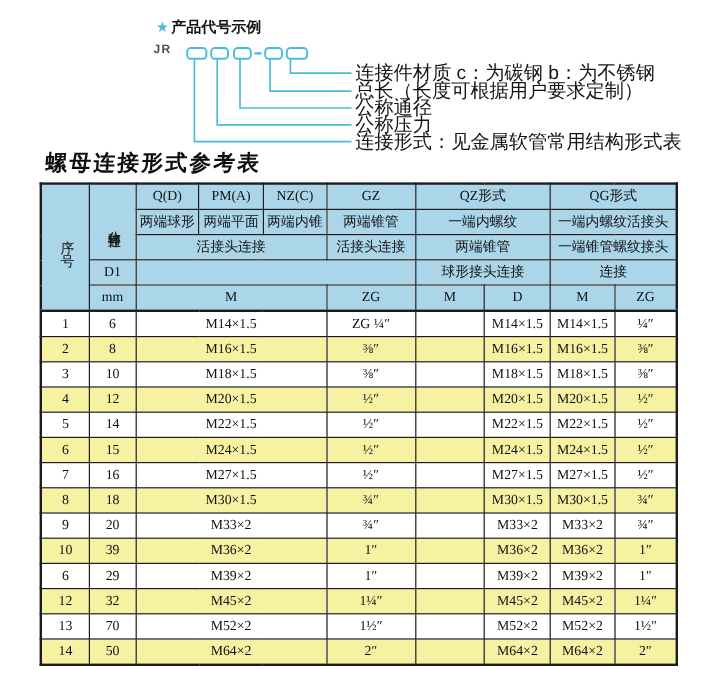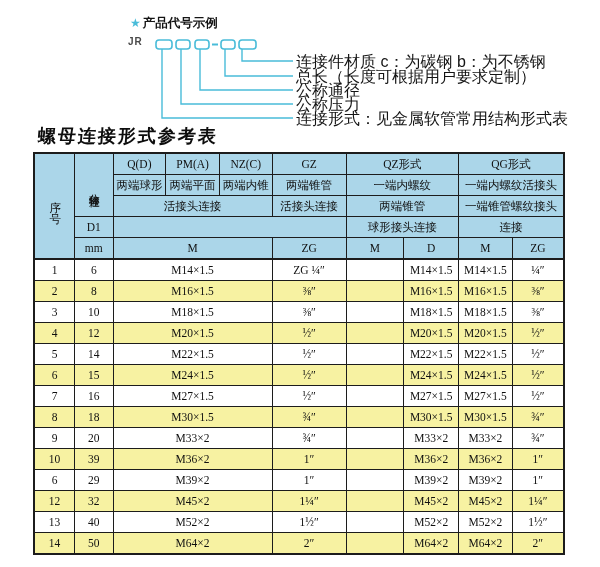--- a/index.html
+++ b/index.html
@@ -242,21 +242,21 @@
     <td>32</td>
     <td colspan="3">M45×2</td>
     <td>1¼″</td>
     <td></td>
     <td>M45×2</td>
     <td>M45×2</td>
     <td>1¼″</td>
   </tr>
       <tr>
     <td>13</td>
-    <td>40</td>
+    <td>70</td>
     <td colspan="3">M52×2</td>
     <td>1½″</td>
     <td></td>
     <td>M52×2</td>
     <td>M52×2</td>
     <td>1½″</td>
   </tr>
       <tr>
     <td>14</td>
     <td>50</td>

